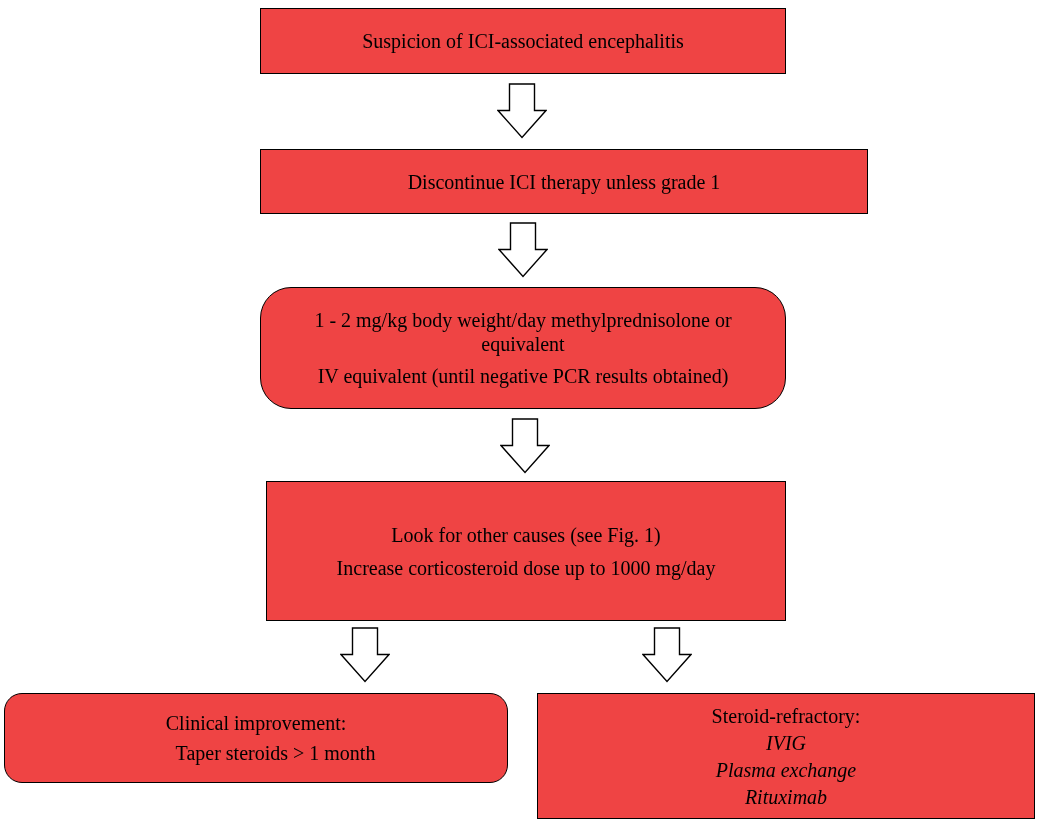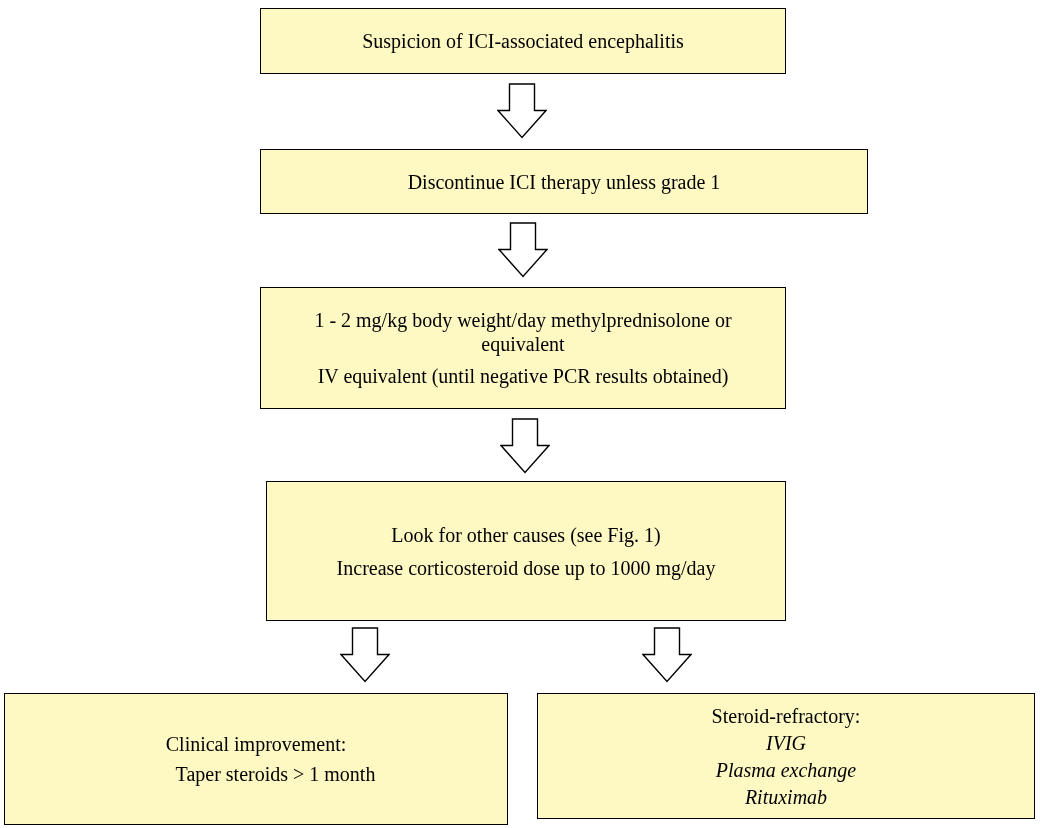--- a/index.html
+++ b/index.html
@@ -14,35 +14,35 @@
     background: #ffffff;
     font-family: "Liberation Serif", serif;
     font-size: 20px;
     color: #000000;
     overflow: hidden;
   }
   .node {
     position: absolute;
     box-sizing: border-box;
     border: 1.5px solid #000000;
-    background: #fef9c3;
+    background: #ef4444;
     display: flex;
     flex-direction: column;
     justify-content: center;
     align-items: center;
     text-align: center;
     padding: 20px 16px;
   }
   .line { line-height: 24px; }
 
   #node-suspicion          { left: 260px; top: 8px;   width: 526px; height: 66px; }
   #node-discontinue        { left: 260px; top: 149px; width: 608px; height: 65px; }
-  #node-initial-treatment  { left: 260px; top: 287px; width: 526px; height: 122px; }
+  #node-initial-treatment  { left: 260px; top: 287px; width: 526px; height: 122px; border-radius: 31px; }
   #node-persistent         { left: 266px; top: 481px; width: 520px; height: 140px; }
-  #node-improvement        { left: 4px;   top: 693px; width: 504px; height: 132px; }
+  #node-improvement        { left: 4px;   top: 693px; width: 504px; height: 90px; border-radius: 18px; }
   #node-refractory         { left: 537px; top: 693px; width: 498px; height: 126px; }
 
   #node-initial-treatment .line + .line { margin-top: 8px; }
   #node-persistent        .line + .line { margin-top: 9px; }
   #node-improvement       .line + .line { margin-top: 6px; margin-left: 39px; }
   #node-refractory        .line + .line { margin-top: 3px; font-style: italic; }
 
   .arrow {
     position: absolute;
     width: 50px;

